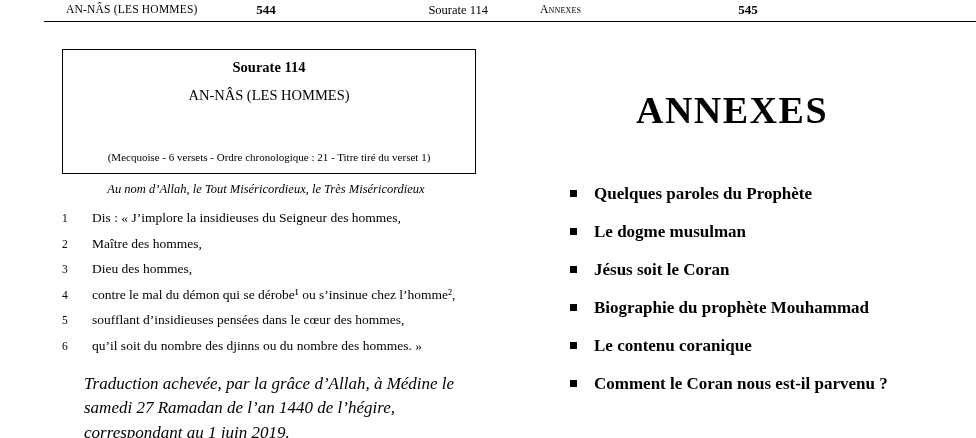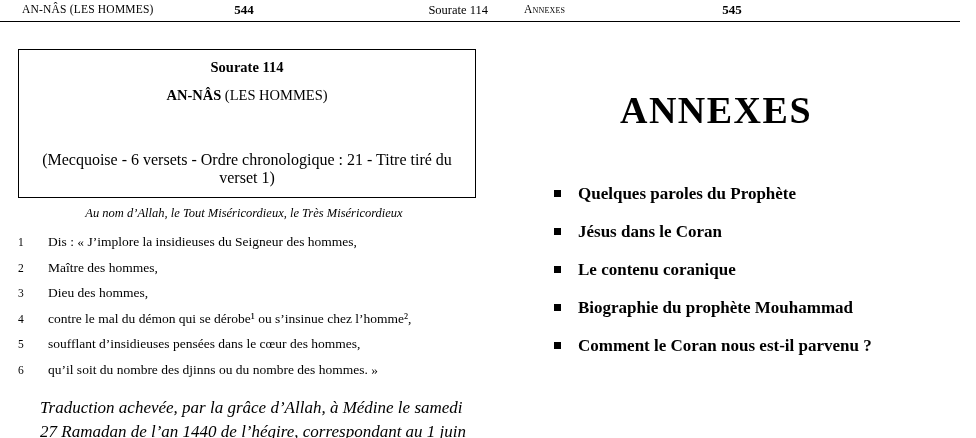--- a/index.html
+++ b/index.html
@@ -15,22 +15,22 @@
     overflow: hidden;
     position: relative;
   }
   .page {
     position: absolute;
     top: 0;
     width: 488px;
     height: 438px;
     box-sizing: border-box;
   }
-  .page-left  { left: 0; }
-  .page-right { left: 472px; }
+  .page-left  { left: 0; padding-left: 44px; }
+  .page-right { left: 488px; }
 
   
   .running-head {
     position: relative;
     height: 22px;
     font-size: 12.5px;
     border-bottom: 1px solid #000;
     width: 100%;
     box-sizing: border-box;
   }
@@ -69,24 +69,24 @@
   .sura-box .line1 {
     font-weight: bold;
     font-size: 14.5px;
     margin-bottom: 11px;
   }
   .sura-box .line2 {
     font-size: 14.5px;
     margin-bottom: 11px;
   }
   .sura-box .line2 .bold {
-    font-weight: bold;
+    font-weight: normal;
   }
   .sura-box .line3 {
-    font-size: 16px;
+    font-size: 11px;
     margin-top: 47px;
   }
   .basmala {
     text-align: center;
     font-style: italic;
     font-size: 12.5px;
     margin-top: 8px;
   }
   .verses {
     margin-top: 13px;
@@ -203,28 +203,32 @@
 
   <div class="annexes-title">ANNEXES</div>
 
   <ul class="annex-list">
     <li>
       <span class="bullet"></span>
       <span>Quelques paroles du Prophète</span>
     </li>
     <li>
       <span class="bullet"></span>
-      <span>Jésus dans le Coran</span>
+      <span>Le dogme musulman</span>
+    </li>
+    <li>
+      <span class="bullet"></span>
+      <span>Jésus soit le Coran</span>
+    </li>
+    <li>
+      <span class="bullet"></span>
+      <span>Biographie du prophète Mouhammad</span>
     </li>
     <li>
       <span class="bullet"></span>
       <span>Le contenu coranique</span>
-    </li>
-    <li>
-      <span class="bullet"></span>
-      <span>Biographie du prophète Mouhammad</span>
     </li>
     <li>
       <span class="bullet"></span>
       <span>Comment le Coran nous est-il parvenu ?</span>
     </li>
   </ul>
 </div>
 
 </body></html>

